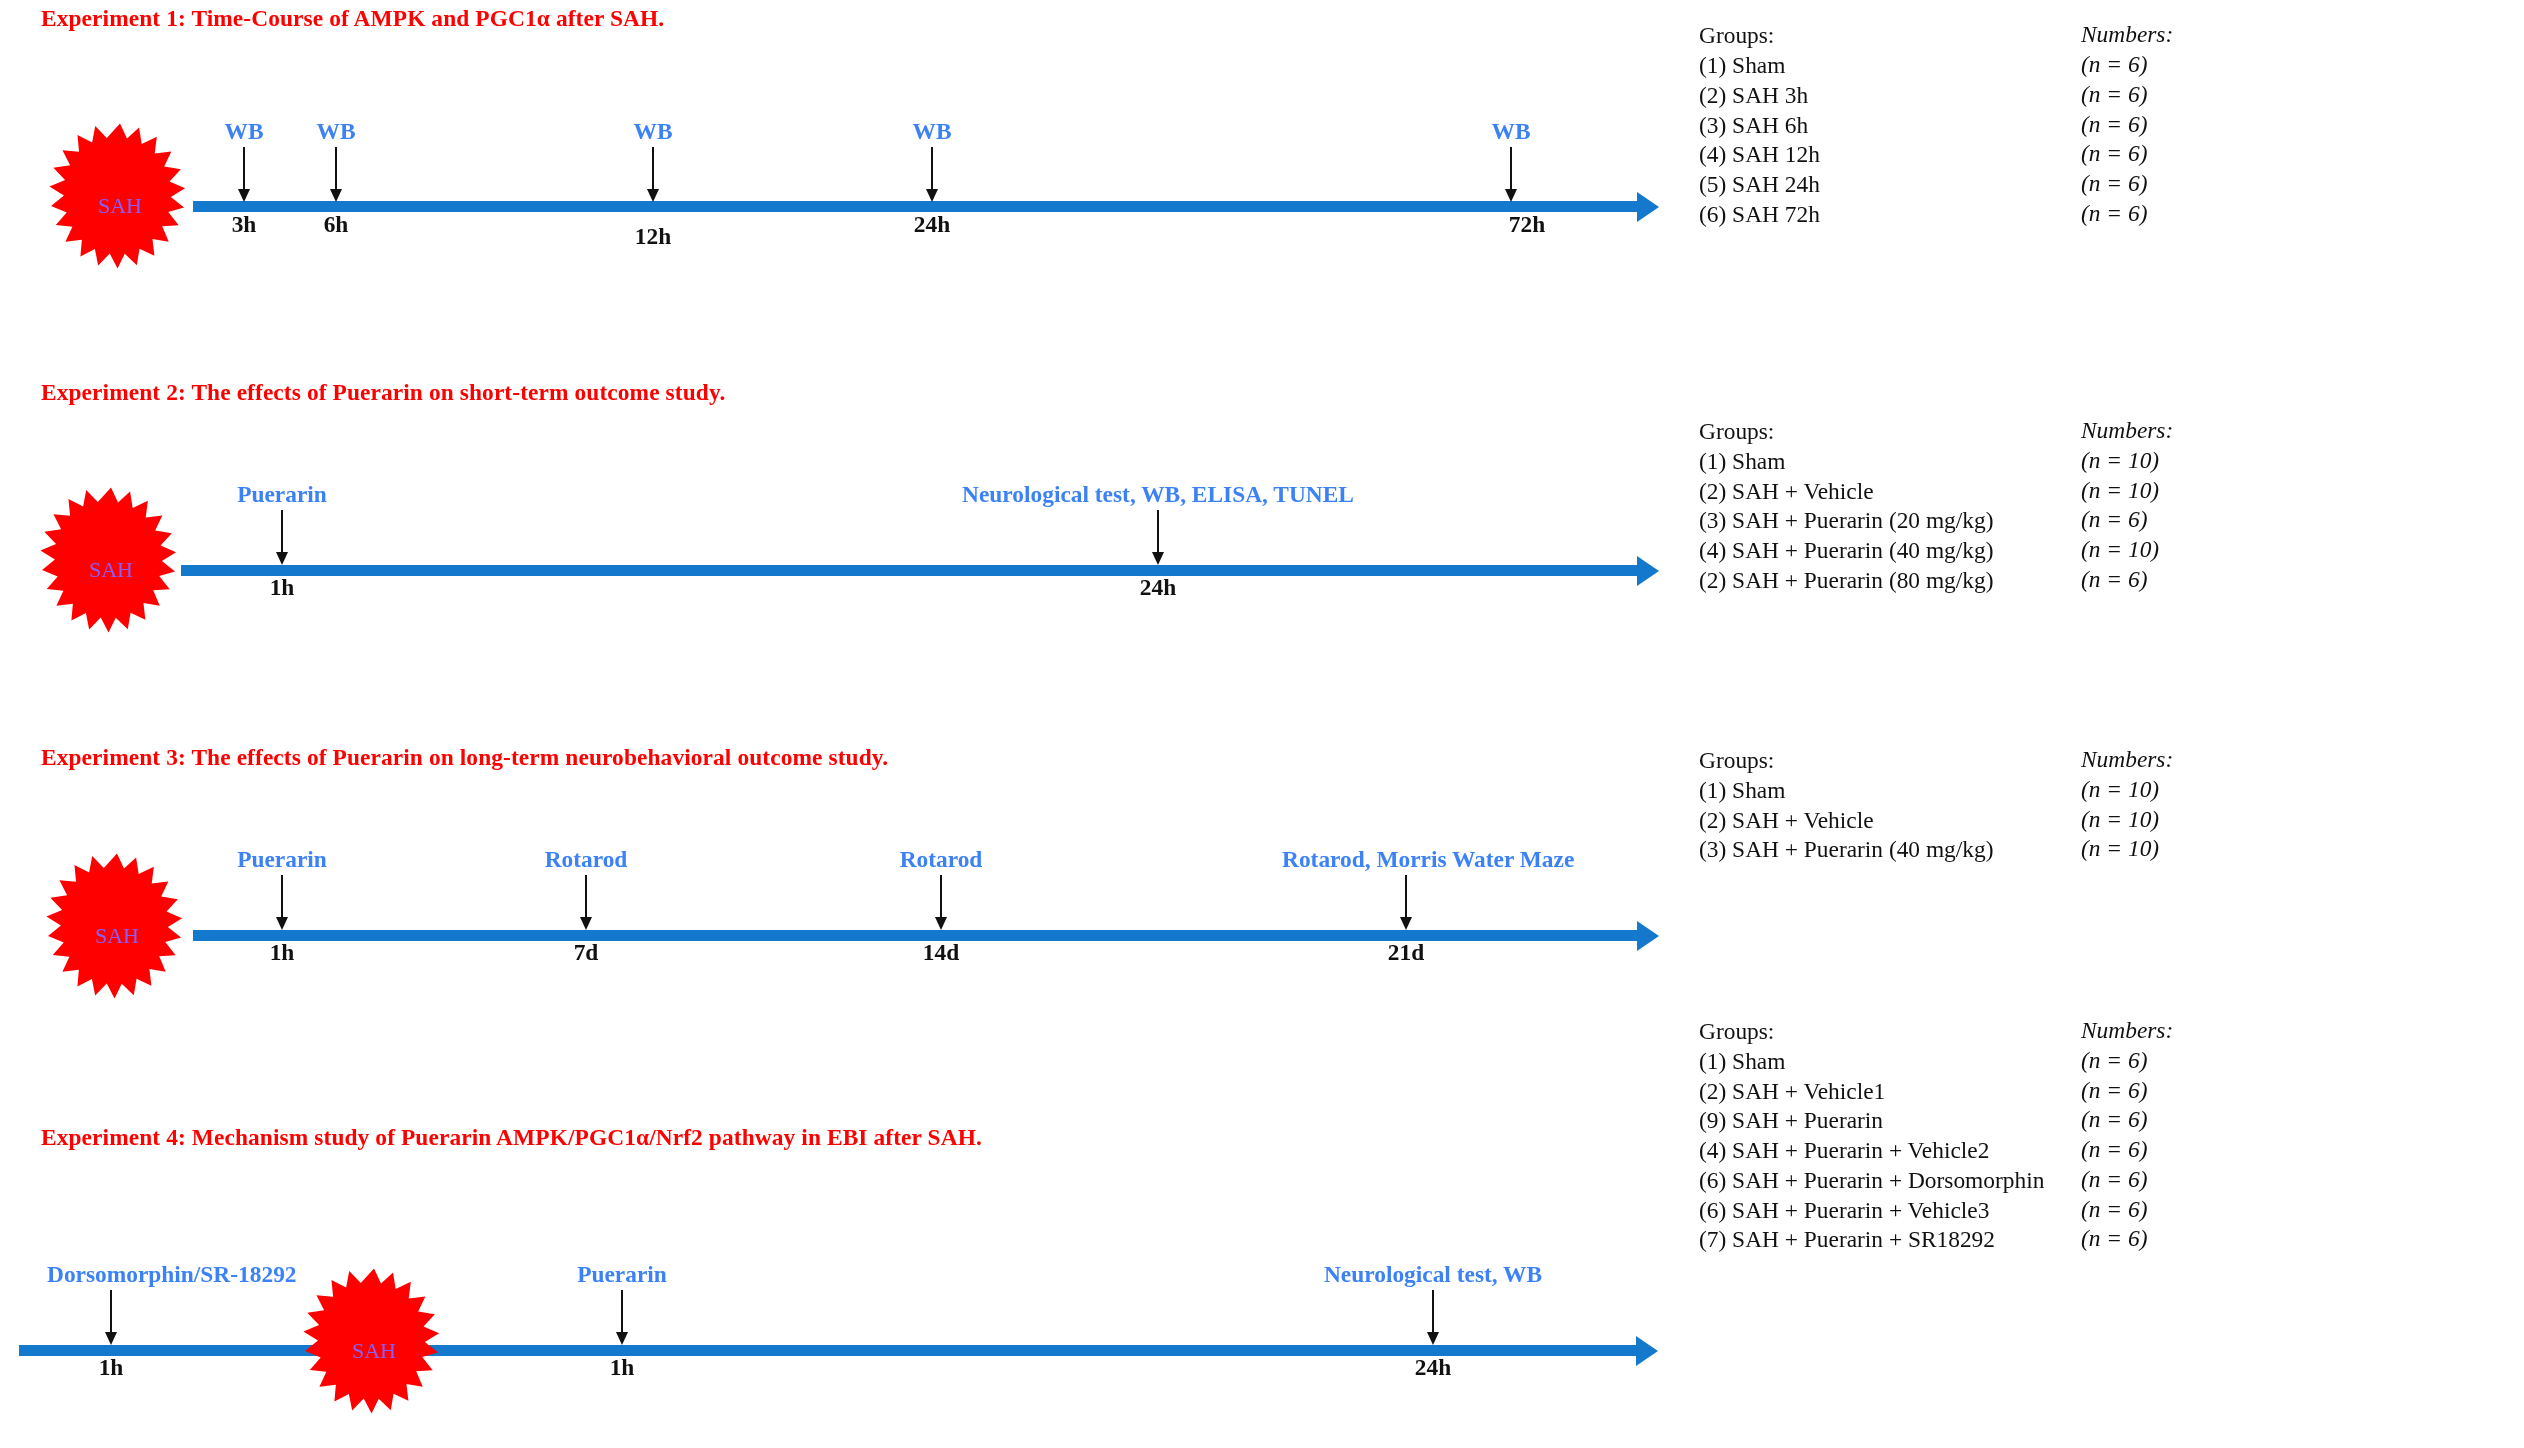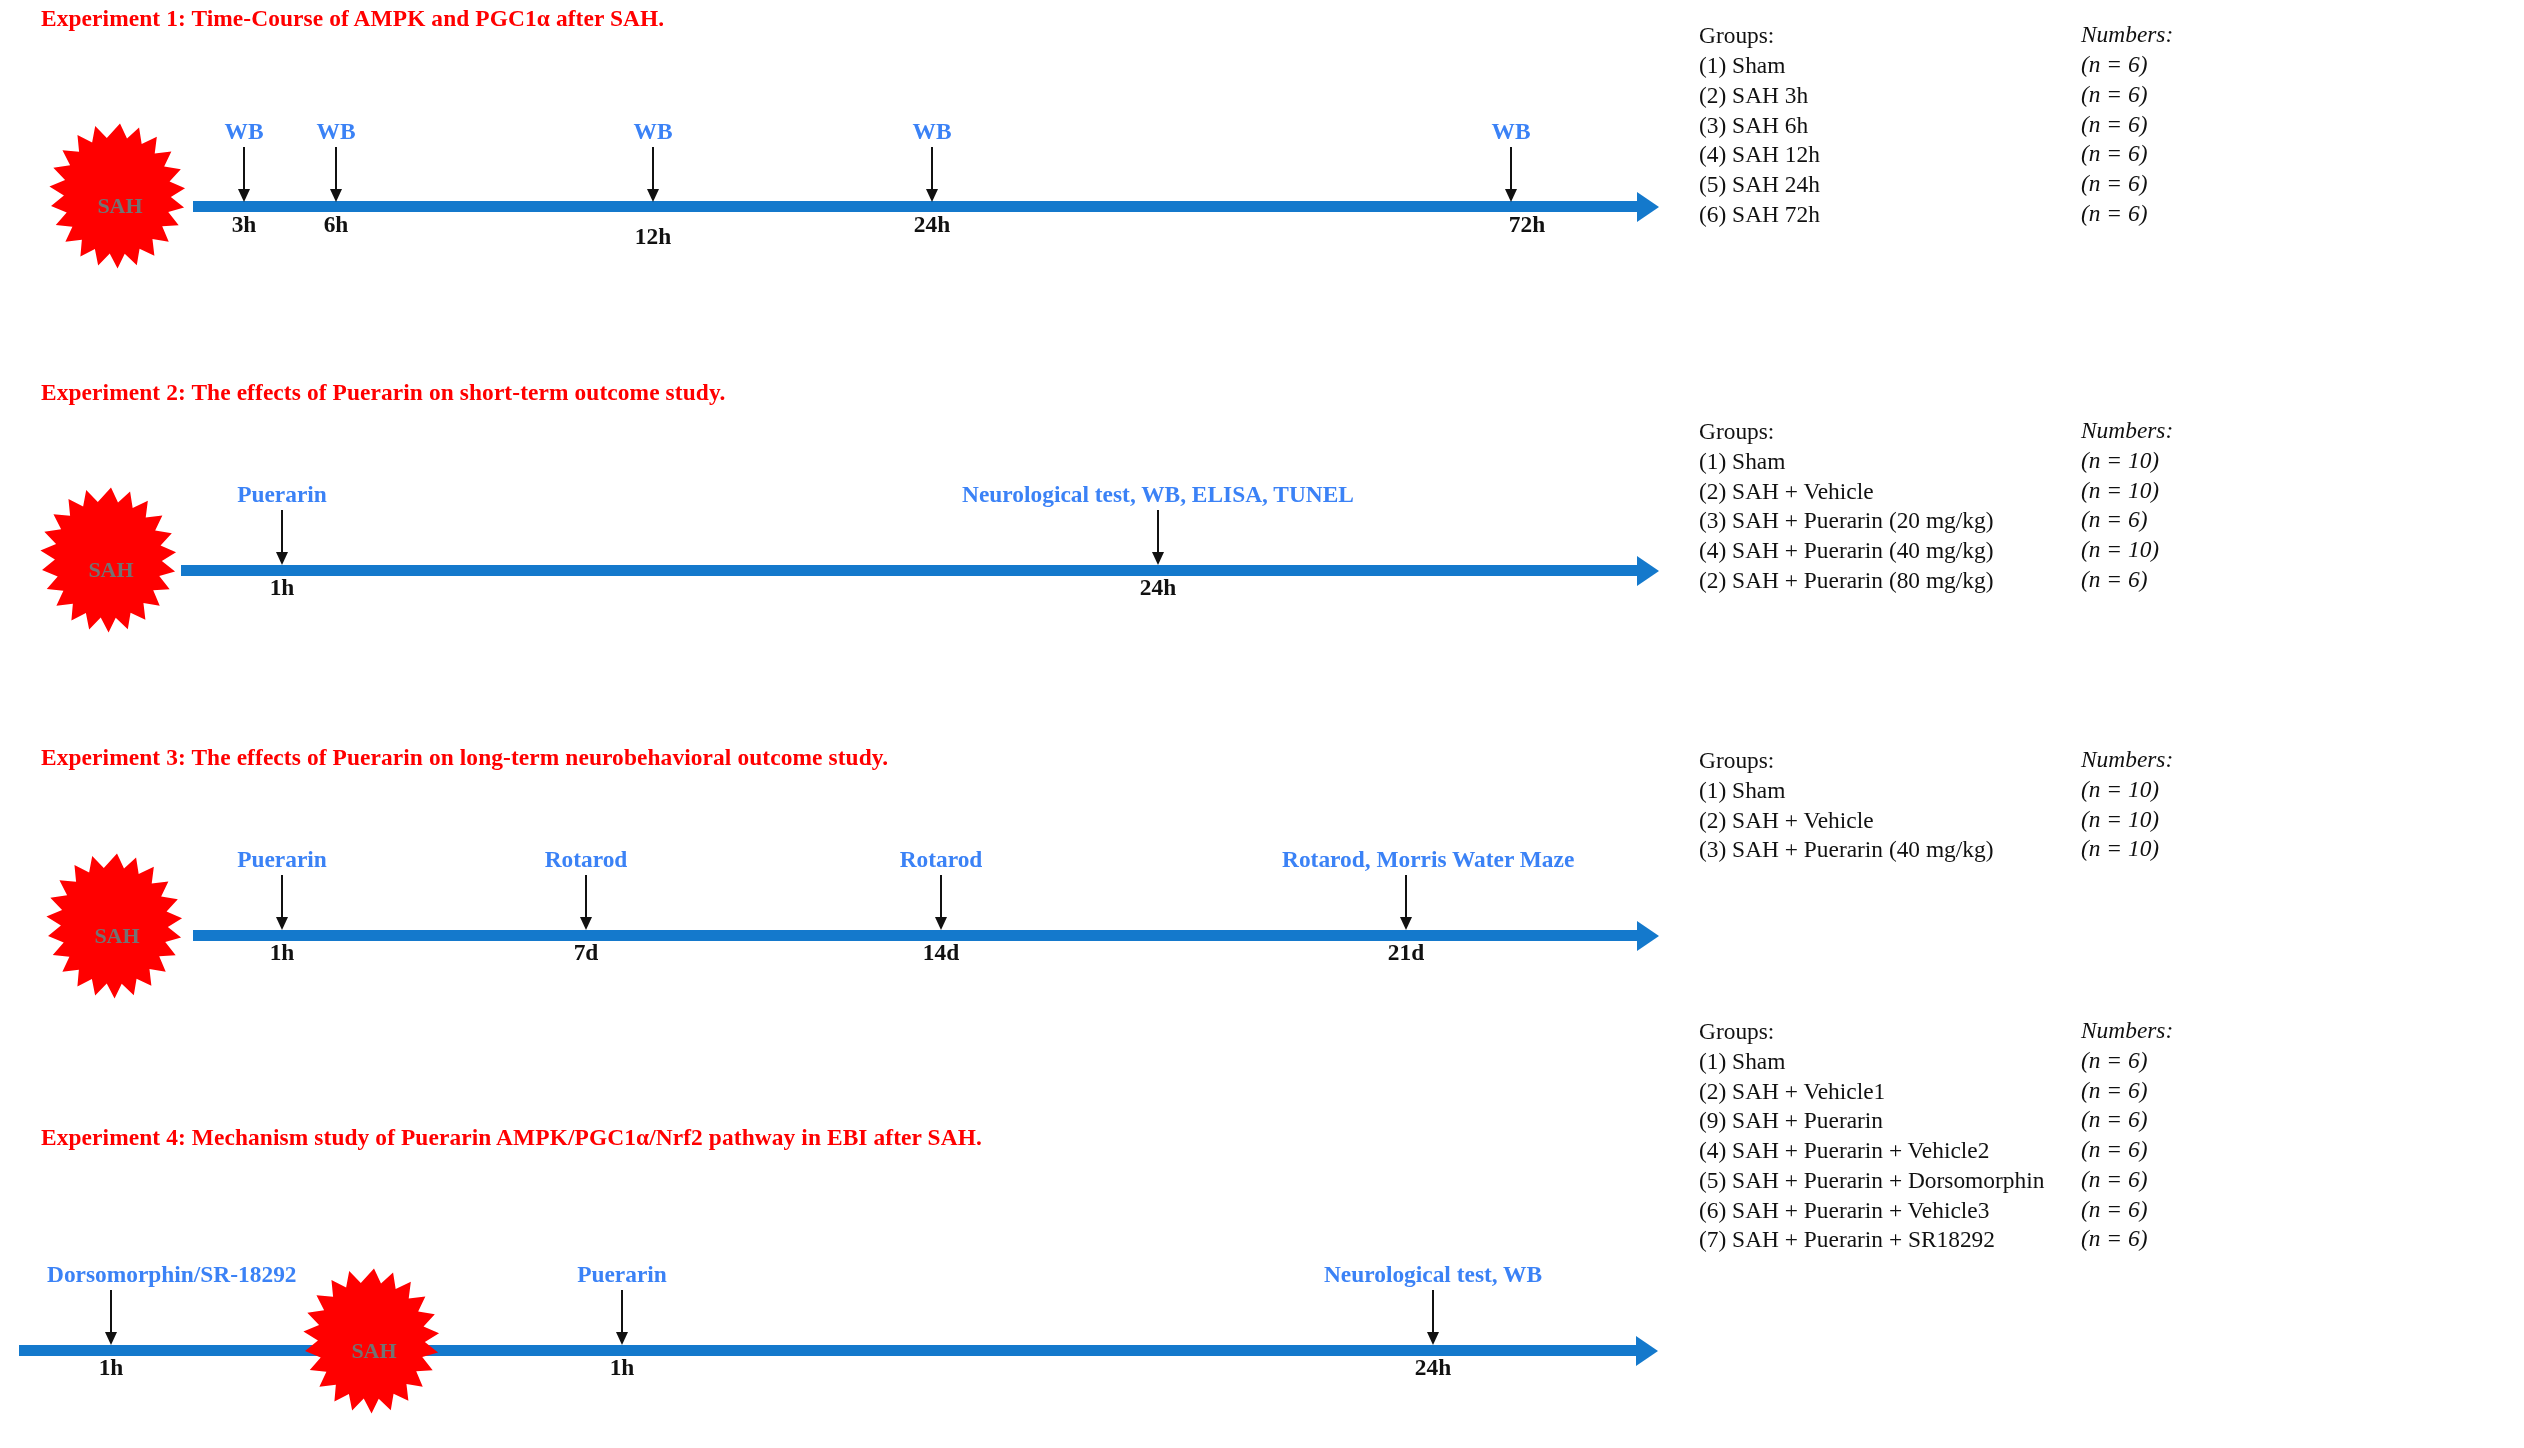--- a/index.html
+++ b/index.html
@@ -51,23 +51,22 @@
   .tick .timelabel{
     position:absolute;left:50%;transform:translateX(-50%);
     white-space:nowrap;font-weight:bold;font-size:23.4px;color:#111111;
   }
 
   
   .sah{position:absolute;transform:translate(-50%,-50%);}
   .sah svg{display:block;overflow:visible;}
   .sah .sahtext{
     position:absolute;left:50%;top:50%;transform:translate(-50%,-50%);
-    font-size:22px;color:#737373;white-space:nowrap;
+    font-size:22px;color:#8b5cf6;white-space:nowrap;
     font-family:"Liberation Serif","DejaVu Serif",serif;
-    font-weight:bold;
   }
 
   
   .grouppanel{position:absolute;font-size:23.4px;color:#111111;line-height:1.0;}
   .grouppanel .row{position:relative;height:23.4px;margin-bottom:6.4px;white-space:nowrap;}
   .grouppanel .gcol{position:absolute;left:0;top:16px;}
   .grouppanel .ncol{position:absolute;left:382px;top:15px;font-style:italic;}
 </style>
 </head>
 <body>
@@ -339,21 +338,21 @@
       </div>
     <div class="row">
         <span class="gcol">(9) SAH + Puerarin</span>
         <span class="ncol">(n = 6)</span>
       </div>
     <div class="row">
         <span class="gcol">(4) SAH + Puerarin + Vehicle2</span>
         <span class="ncol">(n = 6)</span>
       </div>
     <div class="row">
-        <span class="gcol">(5) SAH + Puerarin + Dorsomorphin</span>
+        <span class="gcol">(6) SAH + Puerarin + Dorsomorphin</span>
         <span class="ncol">(n = 6)</span>
       </div>
     <div class="row">
         <span class="gcol">(6) SAH + Puerarin + Vehicle3</span>
         <span class="ncol">(n = 6)</span>
       </div>
     <div class="row">
         <span class="gcol">(7) SAH + Puerarin + SR18292</span>
         <span class="ncol">(n = 6)</span>
       </div>

